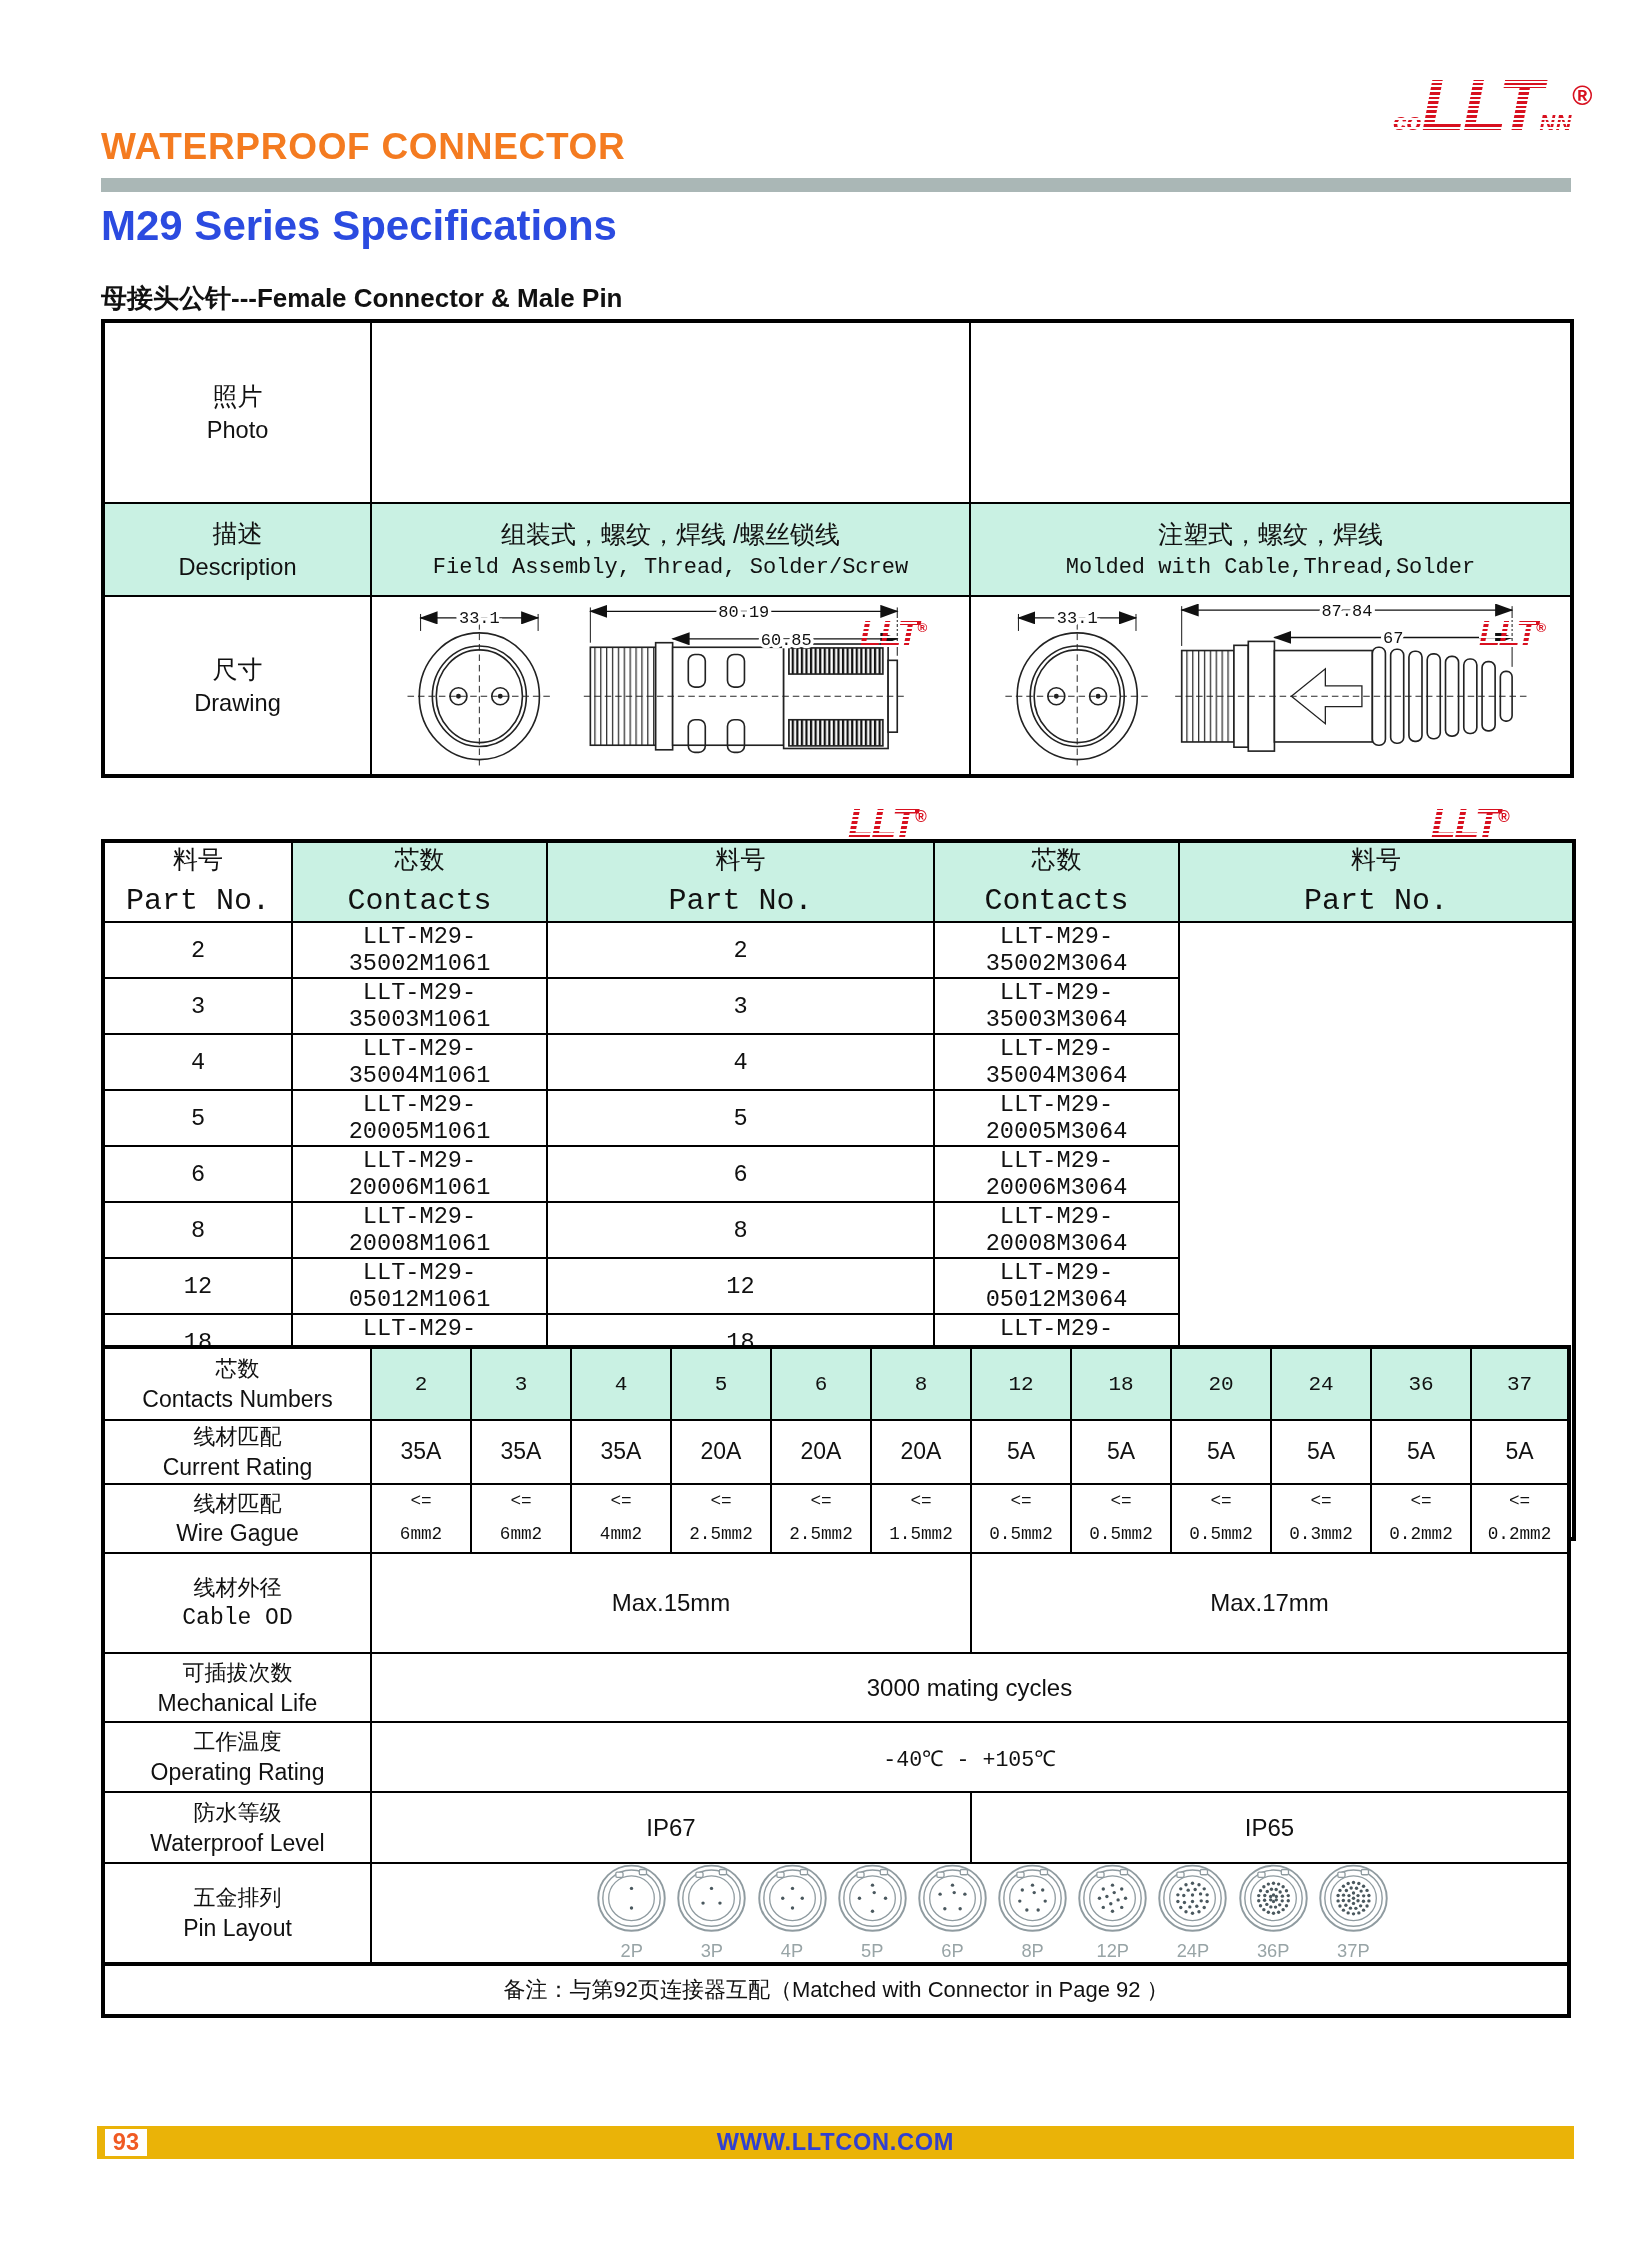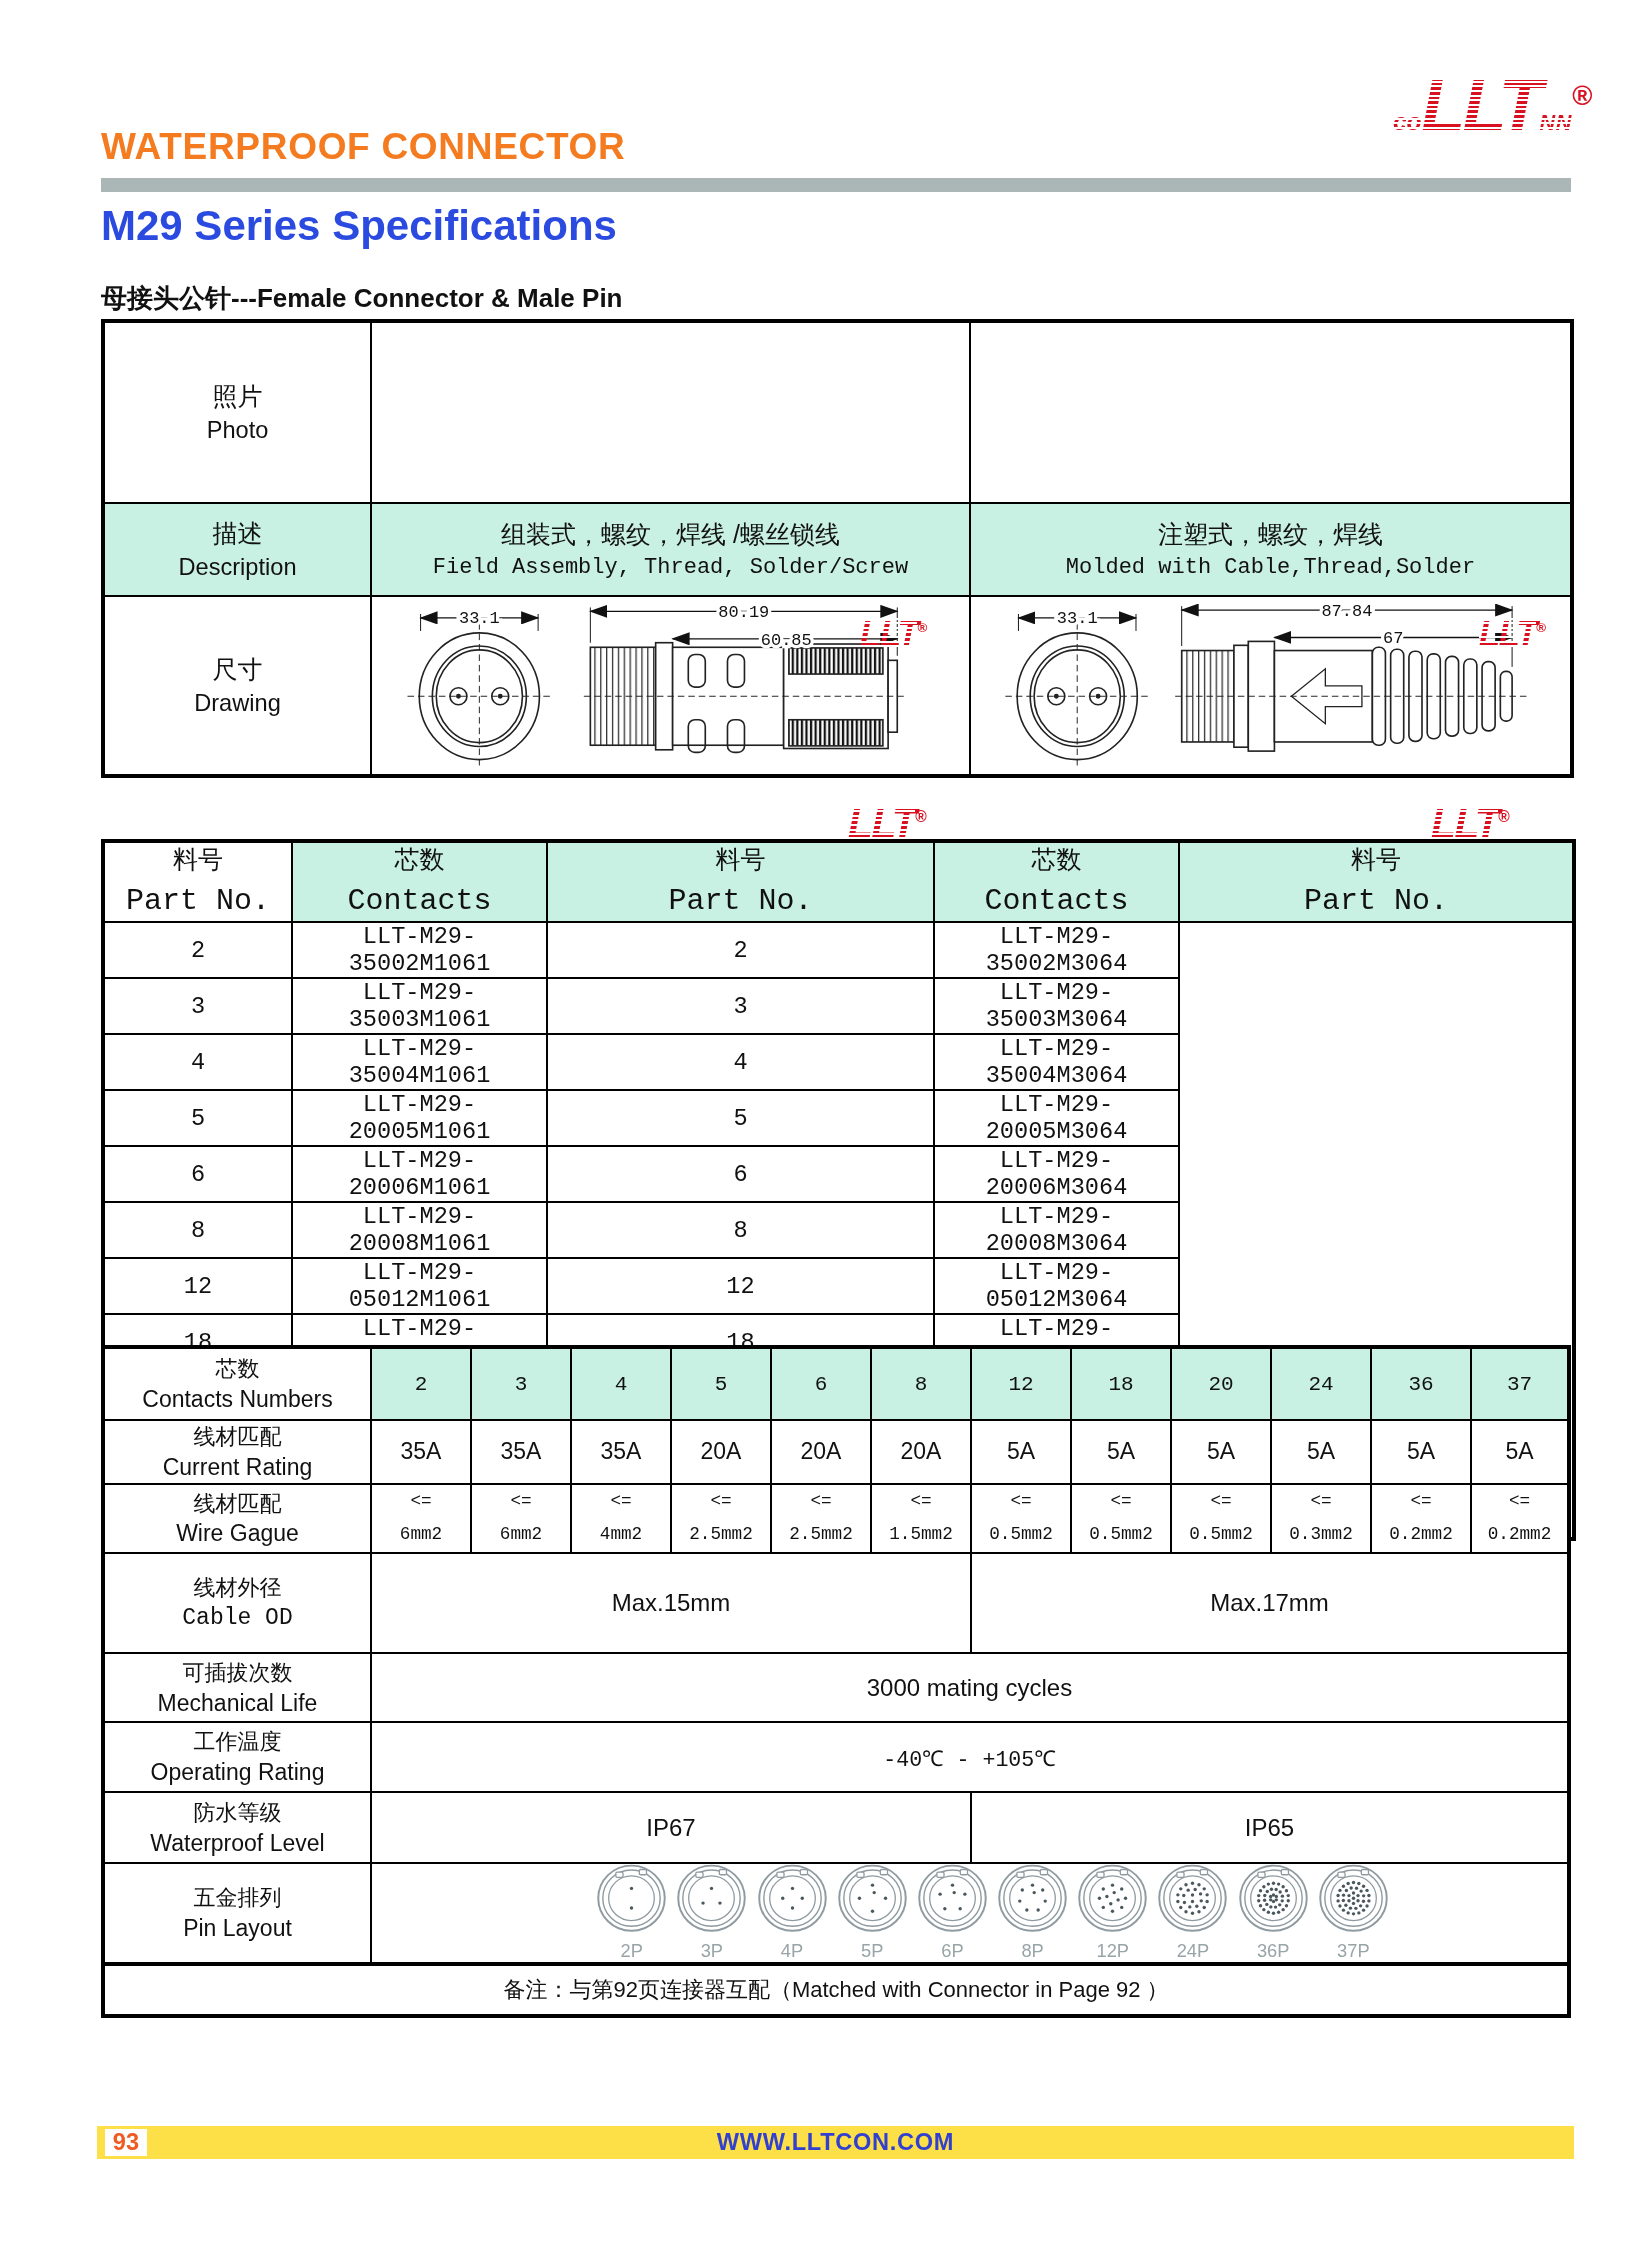--- a/index.html
+++ b/index.html
@@ -73,21 +73,21 @@
   .dim-text{font-family:"Liberation Mono",monospace;font-size:26px;fill:#111;
             paint-order:stroke;stroke:#ffffff;stroke-width:10px;}
 
   
   .pins{display:flex;gap:7.2px;justify-content:center;align-items:flex-start;
         padding-left:46px;}
   .pin-item{width:73px;text-align:center;}
   .pin-label{font-size:18.3px;color:#98a4a6;margin-top:-1.3px;}
 
   
-  .foot-bar{position:absolute;left:97px;top:2126px;width:1477px;height:33px;background:#fde047;}
+  .foot-bar{position:absolute;left:97px;top:2126px;width:1477px;height:33px;background:#eab308;}
   .foot-pg{position:absolute;left:7.9px;top:2.6px;width:42px;height:27.5px;background:#ffffff;
            color:#f05a23;font-size:23.6px;font-weight:bold;display:flex;align-items:center;justify-content:center;}
   .foot-site{position:absolute;left:0;top:0;width:100%;height:100%;display:flex;align-items:center;
              justify-content:center;color:#3140d0;font-size:23.6px;font-weight:bold;letter-spacing:0.7px;}
 </style>
 </head>
 <body>
 
 <div class="page">
 

